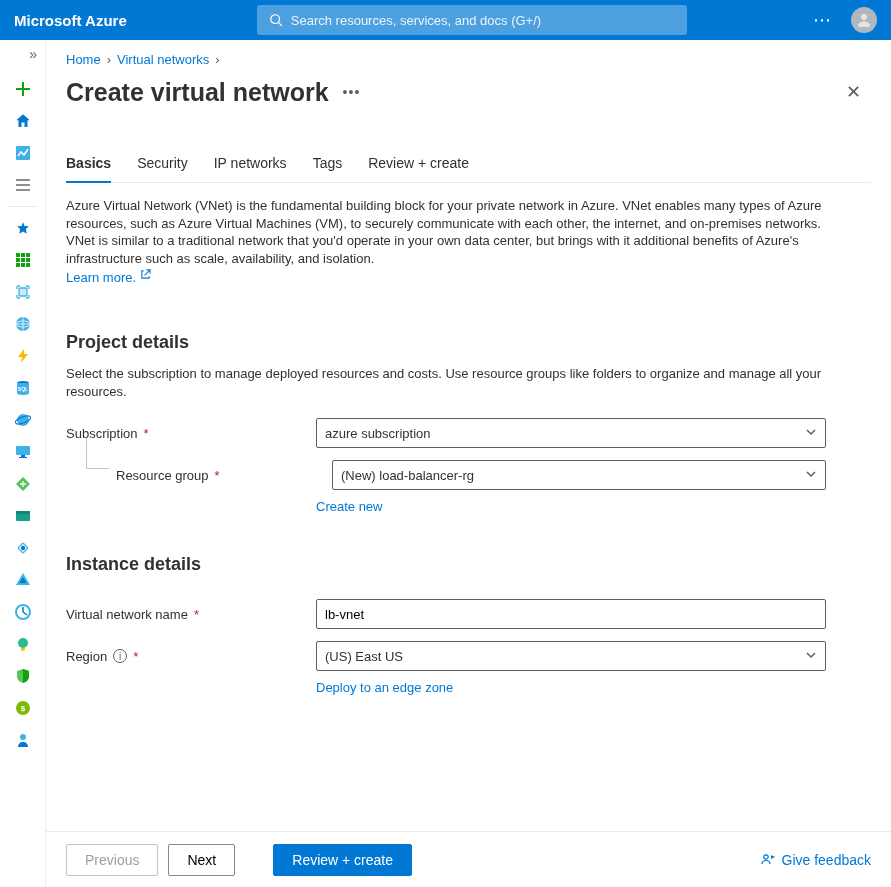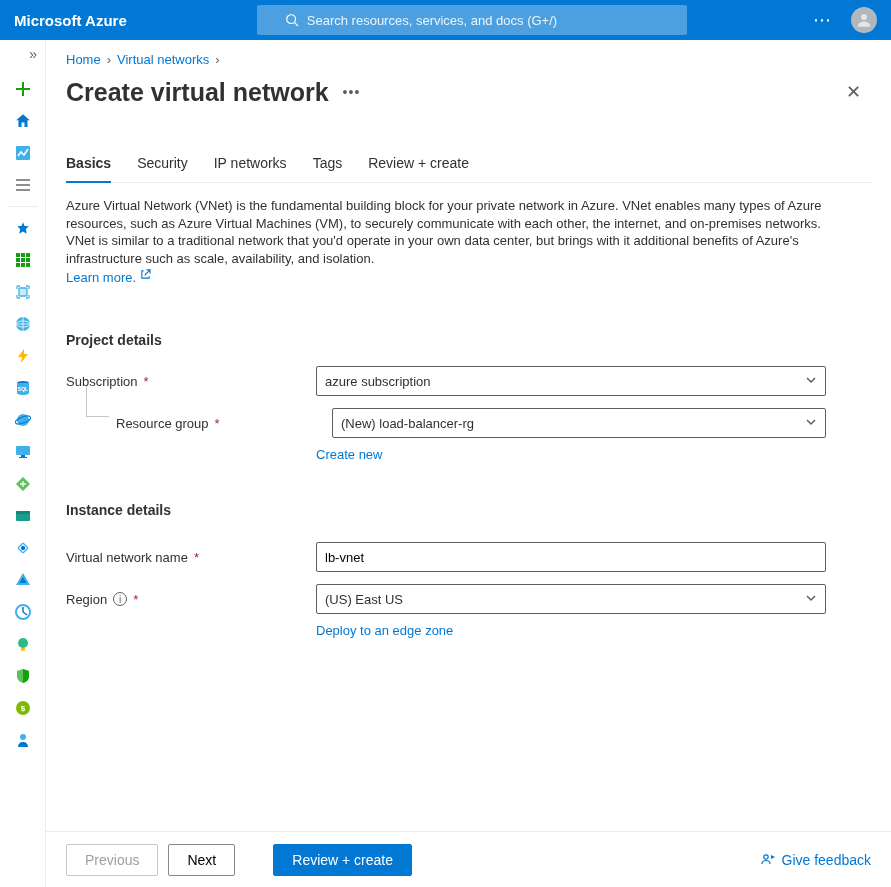--- a/index.html
+++ b/index.html
@@ -23,21 +23,21 @@
   }
   .brand { font-size: 15px; font-weight: 600; white-space: nowrap; }
   .search-wrap {
     margin-left: 130px;
     width: 430px;
     height: 30px;
     background: #4ca0e0;
     border-radius: 2px;
     display: flex;
     align-items: center;
-    padding: 0 28px;
+    padding: 0 12px;
     color: #fff;
   }
   .search-wrap svg { flex: none; }
   .search-input {
     flex: 1;
     background: transparent;
     border: none;
     color: #fff;
     font-size: 13px;
     margin-left: 8px;
@@ -114,21 +114,21 @@
     border-bottom-color: #0078d4;
   }
   .intro {
     margin-top: 14px;
     font-size: 13px;
     line-height: 1.35;
     max-width: 760px;
   }
   .intro a { color: #0078d4; text-decoration: none; }
   .ext-icon { display: inline-block; vertical-align: text-bottom; margin-left: 4px; }
-  .section-h { font-weight: 600; font-size: 14px; margin-top: 46px; }
+  .section-h { font-weight: 600; font-size: 18px; margin-top: 46px; }
   .section-sub { font-size: 13px; margin-top: 12px; max-width: 760px; line-height: 1.35; }
   
   .form { margin-top: 18px; max-width: 760px; }
   .row {
     display: flex;
     align-items: center;
     margin-bottom: 12px;
   }
   .row.nested { margin-left: 50px; position: relative; }
   .row.nested::before {
@@ -390,20 +390,21 @@
 
       <div class="intro">
         <span>Azure Virtual Network (VNet) is the fundamental building block for your private network in Azure. VNet enables many types of Azure resources, such as Azure Virtual Machines (VM), to securely communicate with each other, the internet, and on-premises networks. VNet is similar to a traditional network that you'd operate in your own data center, but brings with it additional benefits of Azure's infrastructure such as scale, availability, and isolation.</span>
         <br>
         <a href="#"><span>Learn more.</span><span class="ext-icon"><svg width="11" height="11" viewBox="0 0 12 12" fill="none" stroke="#0078d4" stroke-width="1.2">
                 <path d="M4 2H2v8h8V8M7 1h4v4M11 1L5 7"></path>
               </svg></span></a>
       </div>
 
       <div class="section-h">Project details</div>
+      <div class="section-sub">Select the subscription to manage deployed resources and costs. Use resource groups like folders to organize and manage all your resources.</div>
 
       <div class="form">
         <div class="row">
           <div class="fld-label">
             <span>Subscription</span>
               <span class="req">*</span>
           </div>
           <div class="fld-ctl">
             <div class="select">
               <span>azure subscription</span>

